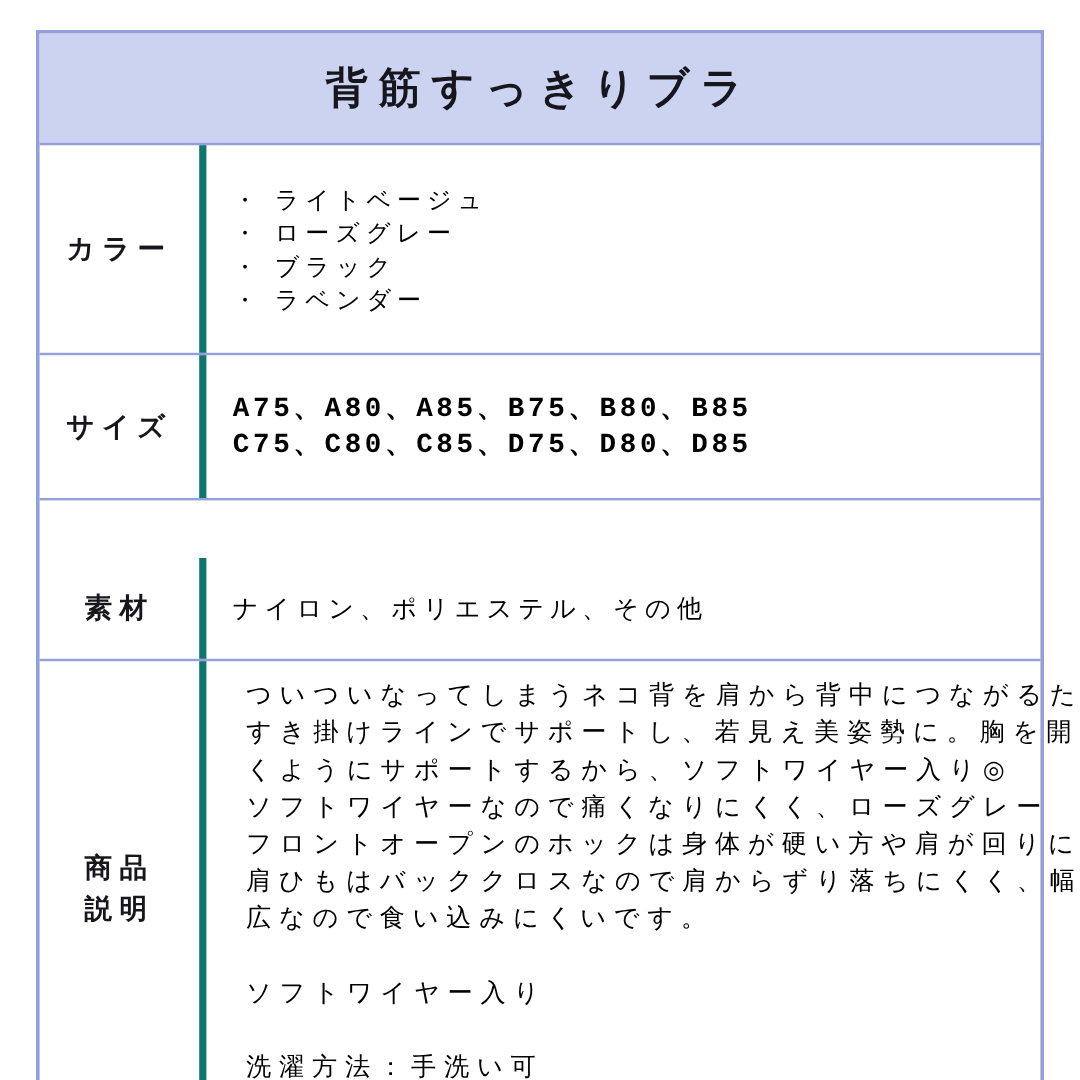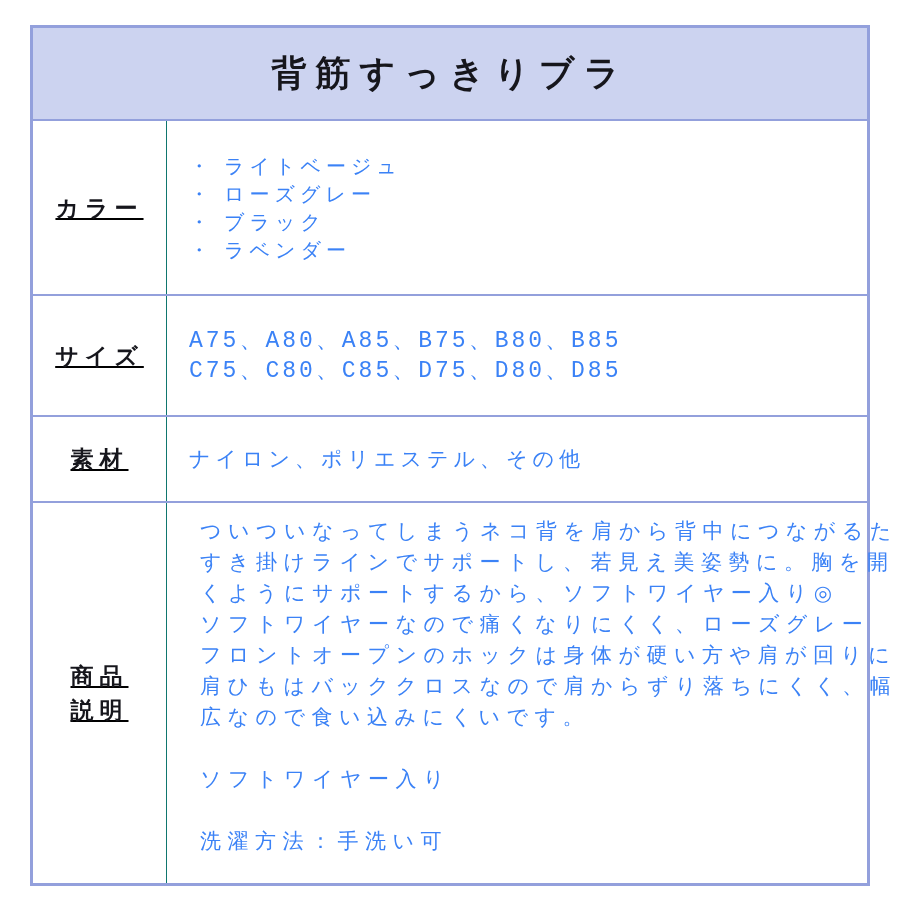--- a/index.html
+++ b/index.html
@@ -40,64 +40,63 @@
     white-space: nowrap;
   }
   .row {
     display: flex;
     border-bottom: 2px solid #93a0dc;
   }
   .row:last-child { border-bottom: none; }
   .label-cell {
     width: 133px;
     flex: 0 0 133px;
-    border-right: 1px solid #0f766e;
+    border-right: 6px solid #0f766e;
     display: flex;
     flex-direction: column;
     align-items: center;
     justify-content: center;
     text-align: center;
-    text-decoration: underline;
   }
   .label-text {
     font-size: 23px;
     font-weight: 600;
     letter-spacing: 6px;
     line-height: 34px;
     color: #16161c;
     white-space: nowrap;
   }
   .content-cell {
     flex: 1 1 auto;
     display: flex;
     flex-direction: column;
     justify-content: center;
     padding-left: 22px;
     padding-right: 10px;
     box-sizing: border-box;
-    color: #3b82f6;
+    color: #000000;
   }
   .row-color   { height: 173px; }
   .row-size    { height: 119px; }
-  .row-material{ height: 84px; }
+  .row-material{ height: 84px; margin-top: 48px; }
   .row-desc    { height: 380px; }
   .row-desc .content-cell { justify-content: flex-start; padding-top: 13px; margin-left: 11px; }
 
   .color-line {
     font-size: 20px;
     font-weight: 500;
     letter-spacing: 5px;
     line-height: 28px;
     white-space: nowrap;
   }
   .color-line .bullet { margin-right: 10px; }
   .size-line {
     font-family: "Liberation Mono", "DejaVu Sans Mono", monospace;
     font-size: 23px;
-    font-weight: 400;
+    font-weight: 700;
     letter-spacing: 3px;
     line-height: 30px;
     white-space: nowrap;
   }
   .material-line {
     font-size: 21px;
     font-weight: 500;
     letter-spacing: 5px;
     white-space: nowrap;
   }

